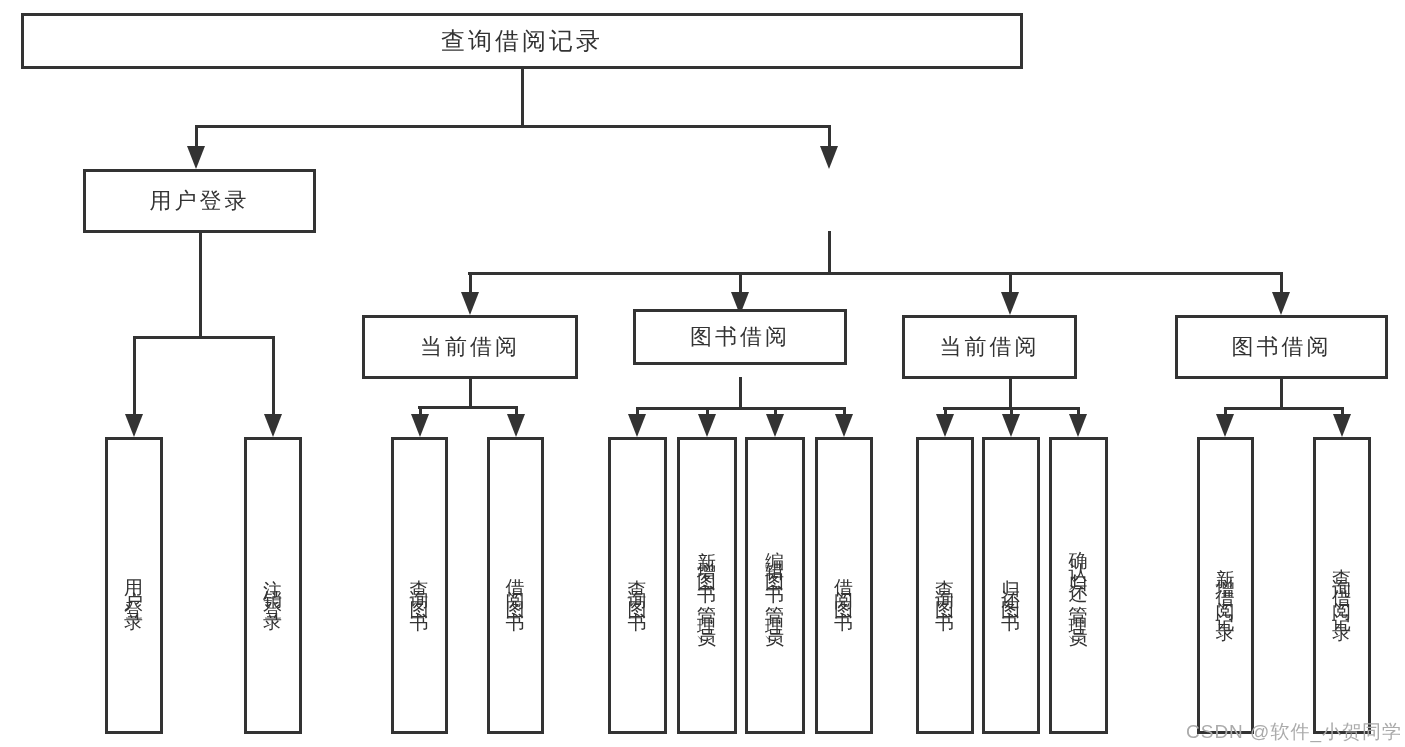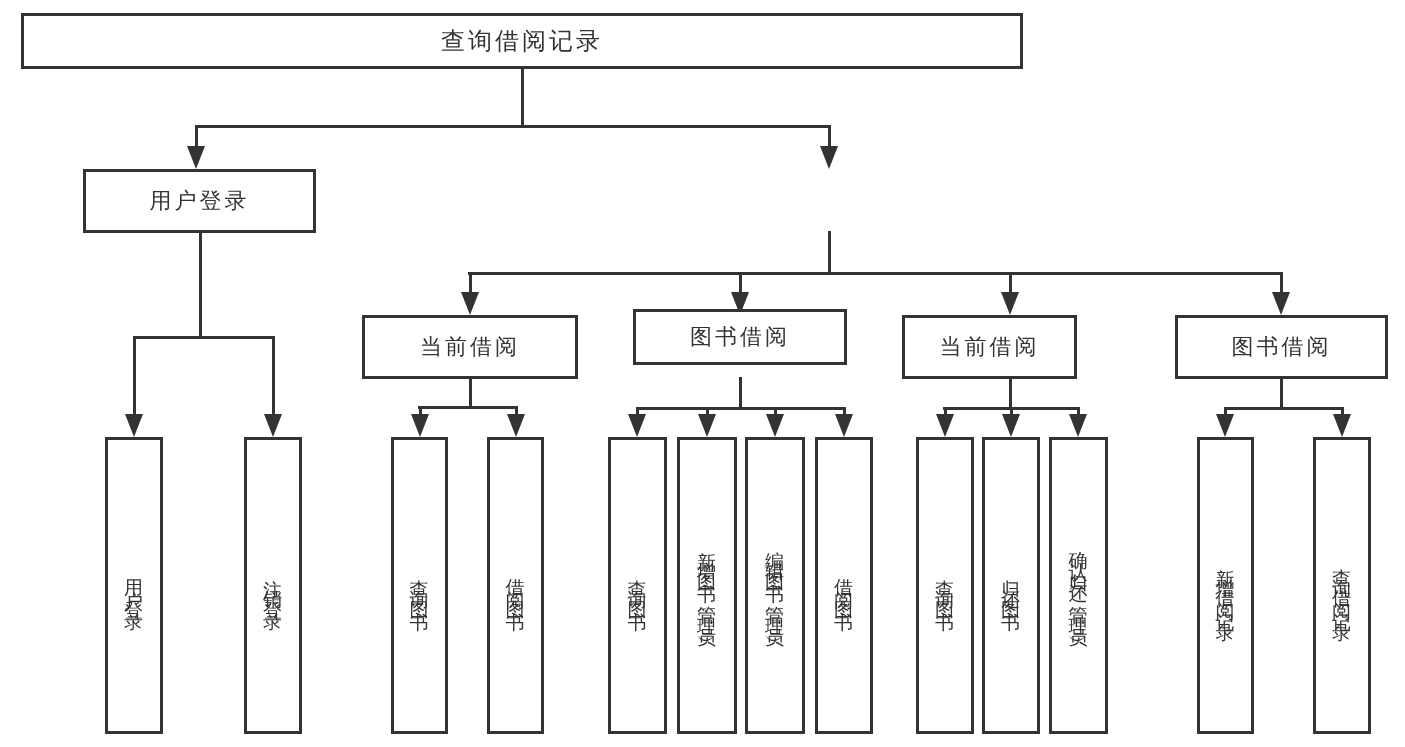--- a/index.html
+++ b/index.html
@@ -171,14 +171,15 @@
     <span>确认归还（管理员）</span>
   </div>
 
   <div class="box vbox" style="left:1197px;top:437px;width:57px;height:297px">
     <span>新增借阅记录</span>
   </div>
   <div class="box vbox" style="left:1313px;top:437px;width:58px;height:297px">
     <span>查询借阅记录</span>
   </div>
 
+  <div class="watermark">CSDN @软件_小贺同学</div>
 
 </div>
 
 </body></html>

